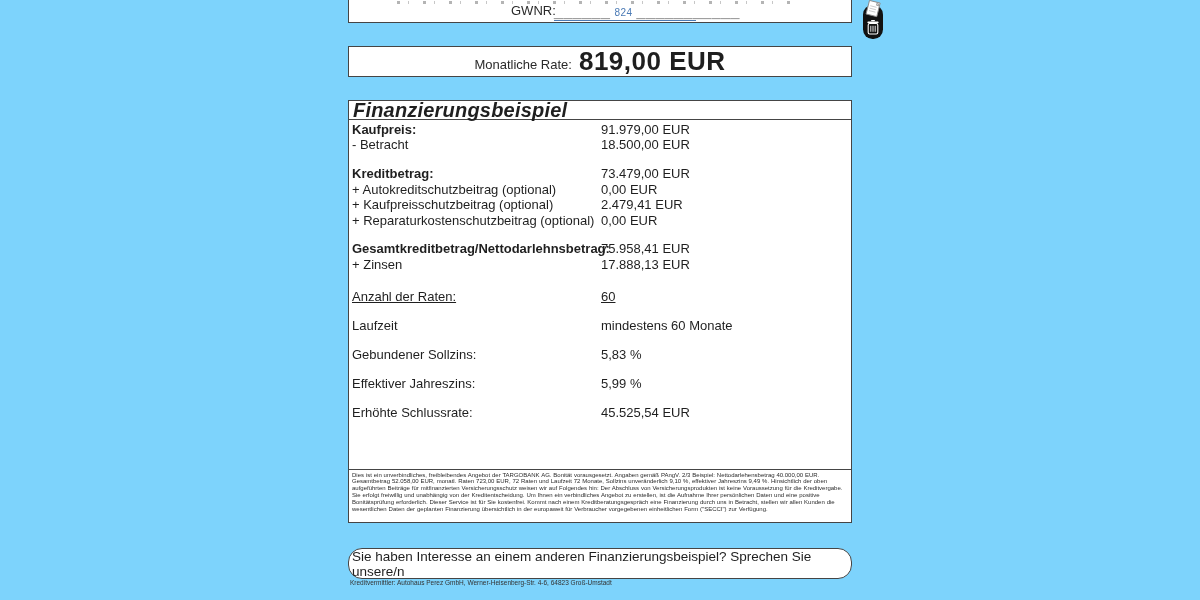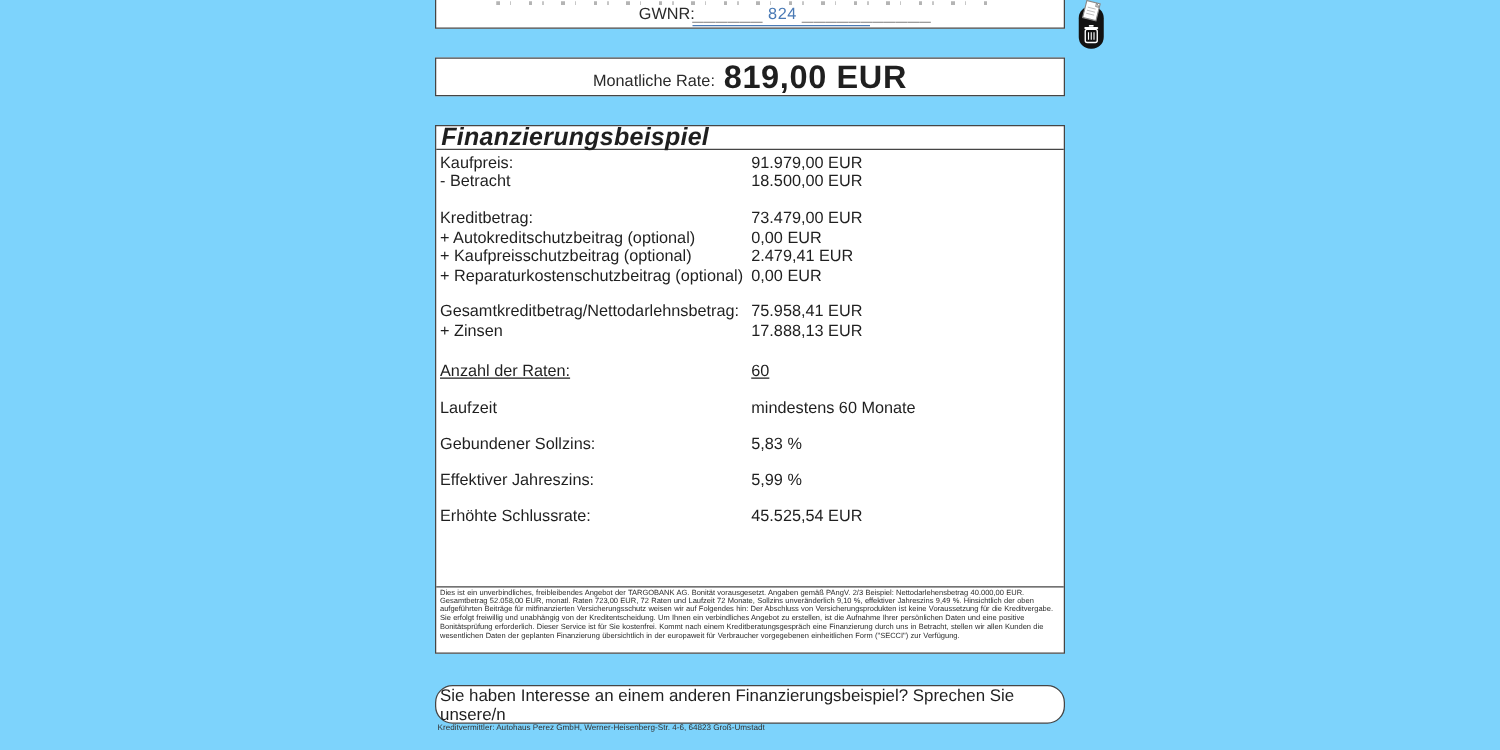--- a/index.html
+++ b/index.html
@@ -11,36 +11,36 @@
 
   
   #gwnr-box { top:-33px; height:56px; }
   .remnant { position:absolute; left:48px; right:58px; top:33px; height:3px; opacity:.55;
              background:repeating-linear-gradient(90deg,#777 0 3px,transparent 3px 11px,#999 11px 12px,transparent 12px 26px); }
   .gwnr-line { position:absolute; left:0; right:0; bottom:3px; height:17px; font-size:13px; }
   .gwnr-label { position:absolute; left:162px; top:1px; color:#2a2a2a; }
   .gwnr-field { position:absolute; left:205px; top:0; width:142px; text-align:center;
                 border-bottom:1.4px solid #4a7ab5; letter-spacing:.5px; }
   .gwnr-blank { color:#9a9a9a; font-size:16px; }
-  .gwnr-value { color:#4a7ab5; font-size:13px; padding:0 4px;text-align:right; }
+  .gwnr-value { color:#4a7ab5; font-size:10px; padding:0 4px;text-align:right; }
 
   
   #rate-box { top:46px; height:31px; display:flex; align-items:baseline; justify-content:center; gap:7px; }
   .rate-label { font-size:13px; color:#2a2a2a; transform:translateY(-1px); }
   .rate-value { font-size:26px; font-weight:bold; letter-spacing:.5px; line-height:29px; }
 
   
   #finance-box { top:100px; height:423px; }
   .fin-header { height:19px; border-bottom:1.5px solid #454545; padding-left:4px;
                 font-size:20px; font-weight:bold; line-height:18px; letter-spacing:.2px;font-style:italic; }
   #fin-rows { height:350px; border-bottom:1.5px solid #454545; padding:2px 0 0 3px; overflow:hidden; }
   .fin-row { display:grid; grid-template-columns:249px auto; line-height:15.4px; font-size:13px; }
   .fin-row .lbl { white-space:nowrap; }
   .fin-row .val { white-space:nowrap; }
-  .fin-row.bold .lbl { font-weight:normal; }
+  .fin-row.bold .lbl { font-weight:bold; }
   .fin-row.gap-s { margin-top:13.5px; }
   .fin-row.gap-l { margin-top:17px;text-decoration:underline; }
 
   .disclaimer { padding:1.5px 3px 0 3px; font-size:6px; line-height:6.9px; color:#2b2b2b;
                 text-align:left; word-spacing:.2px; }
 
   
   #interest-box { top:548px; height:31px; padding:0 3px; font-size:13.5px; line-height:15.2px;border-radius:14px; }
   .blank-line { color:#6d6d6d; letter-spacing:1px; font-size:12.5px; }
 

